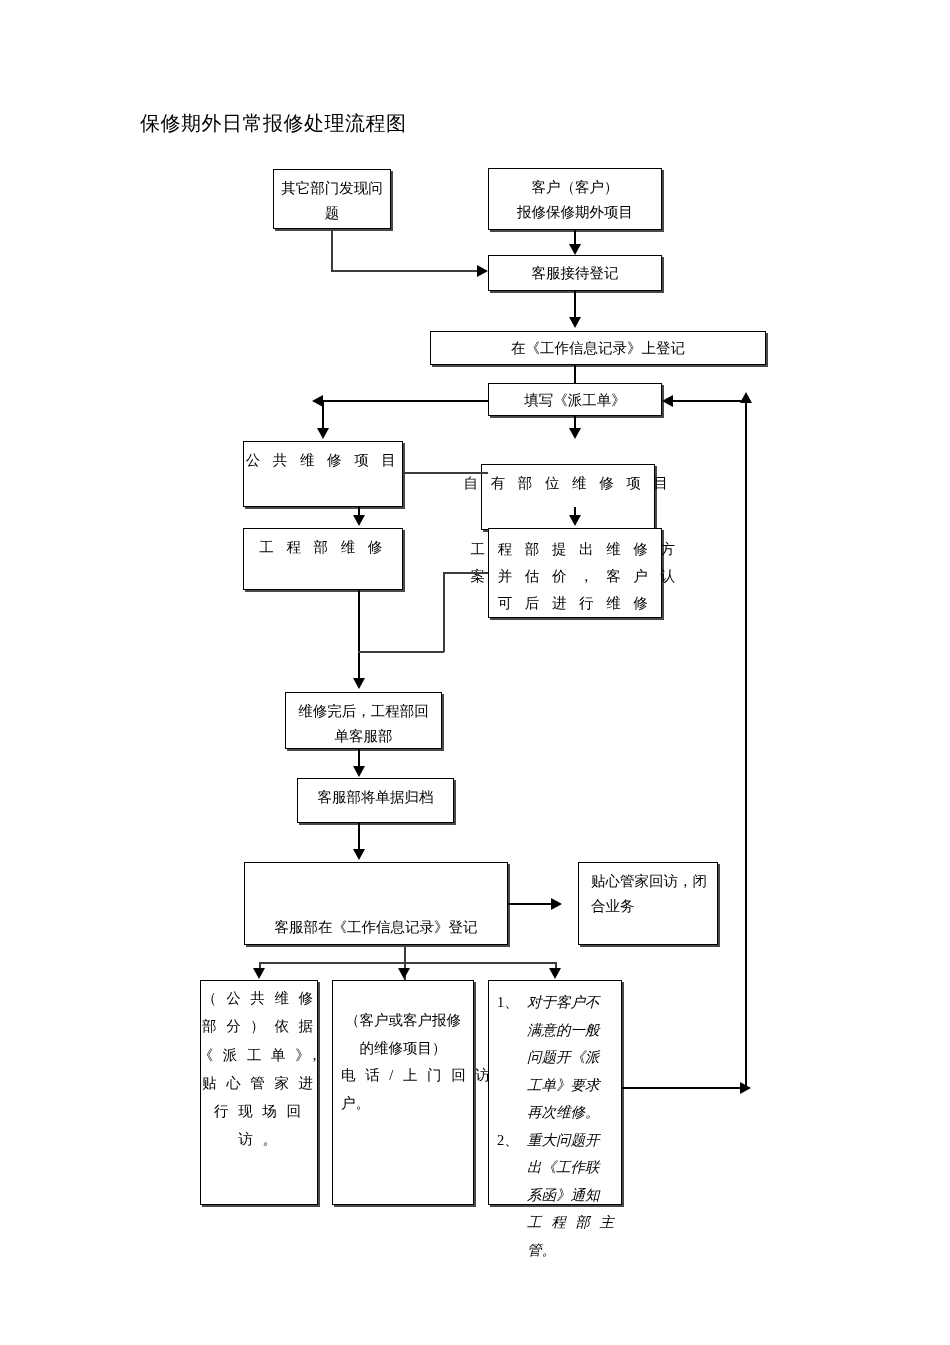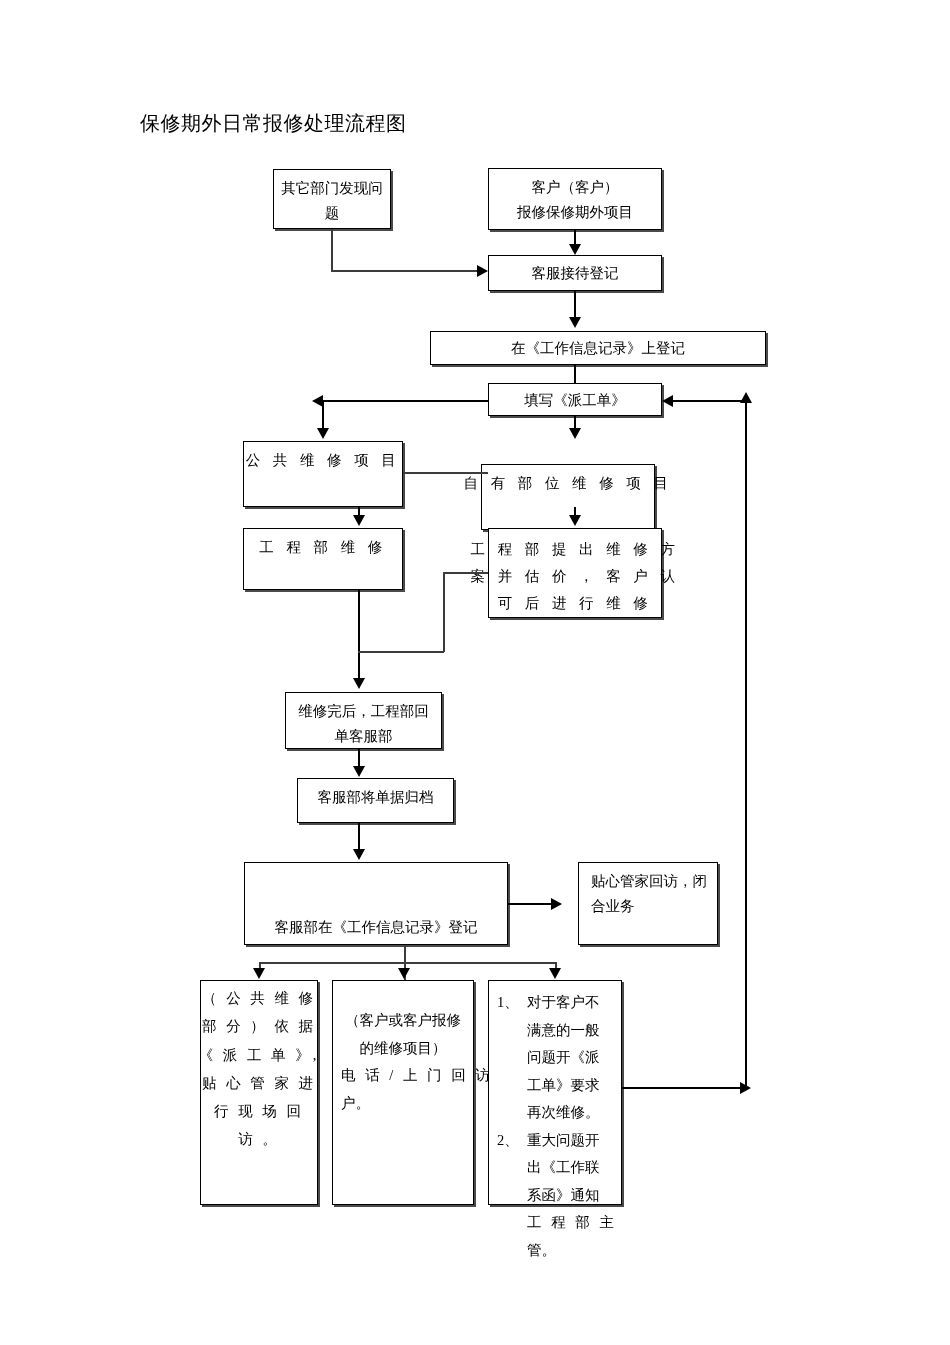--- a/index.html
+++ b/index.html
@@ -97,21 +97,21 @@
   }
   .numrow .num {
     flex: 0 0 30px;
     font-family: "Liberation Serif", serif;
   }
   .numrow .body {
     flex: 1 1 auto;
     text-align: justify;
     text-align-last: left;
   }
-  .numrow .body .line { display: block; white-space: nowrap; }
+  .numrow .body .line { display: block; white-space: nowrap; font-style: italic; }
 </style>
 </head>
 <body>
 
 <div id="page">
 
   <div id="title">保修期外日常报修处理流程图</div>
 
   <div class="node" style="left:273px; top:169px; width:118px; height:60px; justify-content:flex-start;">
     <span class="line">其它部门发现问</span>

